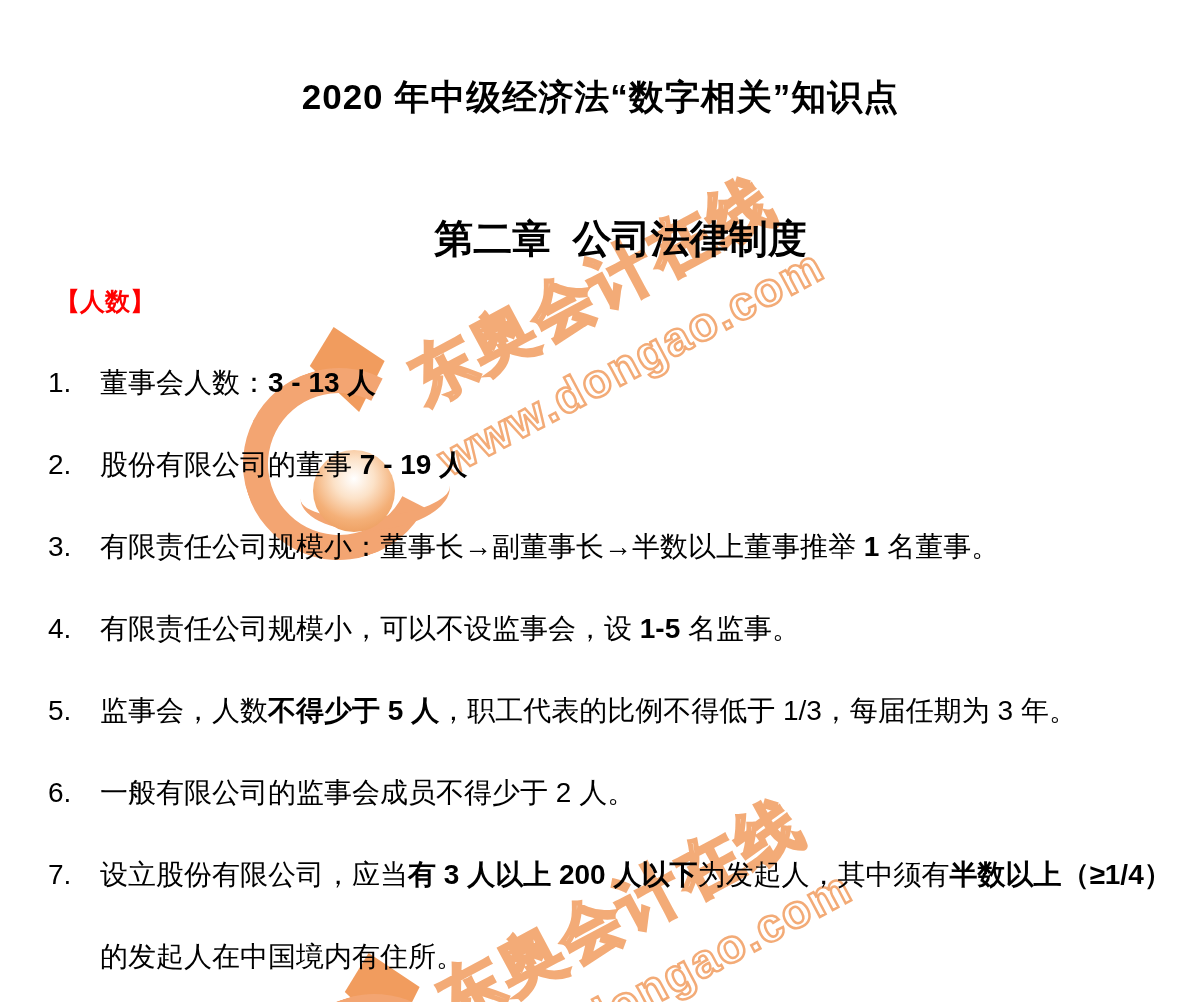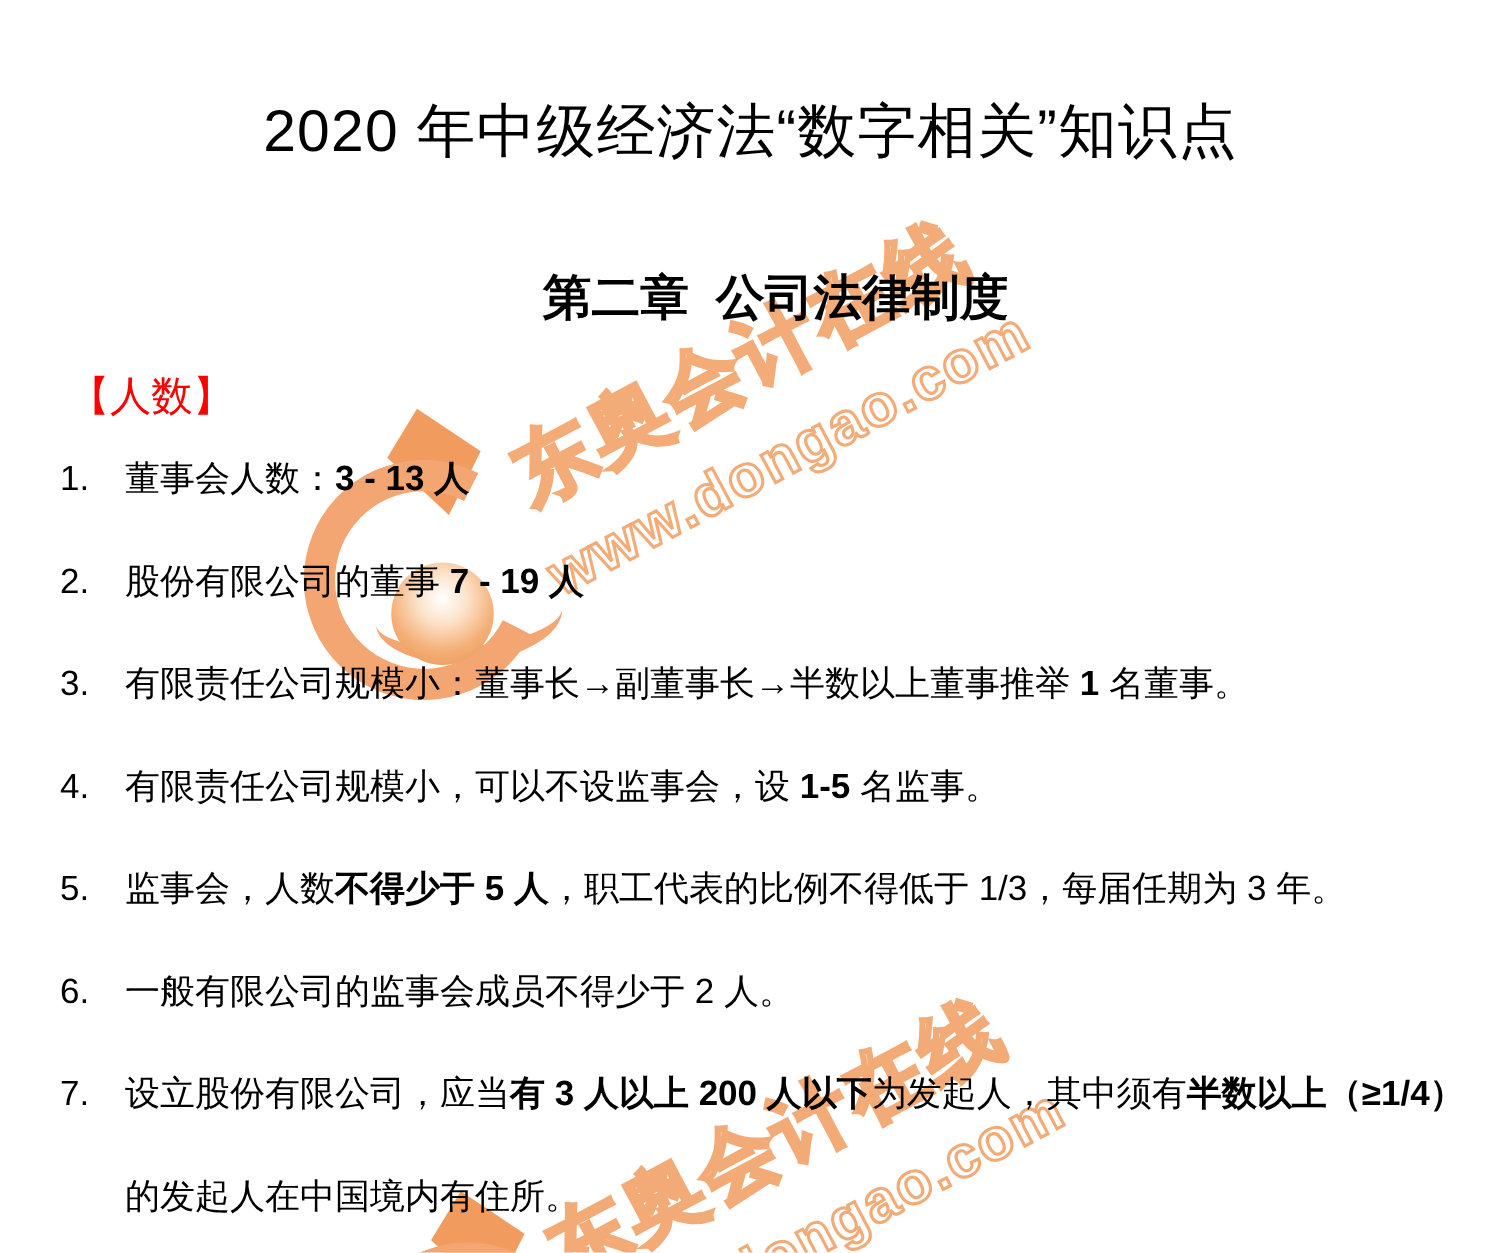--- a/index.html
+++ b/index.html
@@ -58,38 +58,37 @@
     width: 82px; height: 82px; border-radius: 50%;
     background: radial-gradient(circle at 50% 35%, #FFFFFF 0%, #FCE2C8 30%, #F4B078 62%, #E8914E 100%);
   }
 
   
   .doc-title {
     position: absolute; z-index: 1;
     top: 36px; left: 0; width: 1201px;
     line-height: 76px;
     text-align: center;
-    font-size: 47px; font-weight: normal;
+    font-size: 35px; font-weight: bold;
     letter-spacing: 1px;
   }
   .chapter-title {
     position: absolute; z-index: 1;
     top: 179px; left: 20px; width: 1201px;
     line-height: 56px;
     text-align: center;
     font-size: 39px; font-weight: bold;
     white-space: pre;
   }
   .section-header {
     position: absolute; z-index: 1;
     top: 281px; left: 55px;
     line-height: 40px;
-    font-size: 33px; font-weight: normal;
+    font-size: 25px; font-weight: bold;
     color: #FF0000;
-    margin-top: 16px;
   }
   ol.points {
     position: absolute; z-index: 1;
     top: 342px; left: 48px; width: 1250px;
     margin: 0; padding: 0; list-style: none;
     font-size: 28px; line-height: 82px;
   }
   ol.points li { position: relative; padding-left: 52px; }
   ol.points .num { position: absolute; left: 0; top: 0; }
   .red { color: #000000; font-weight: bold; }

